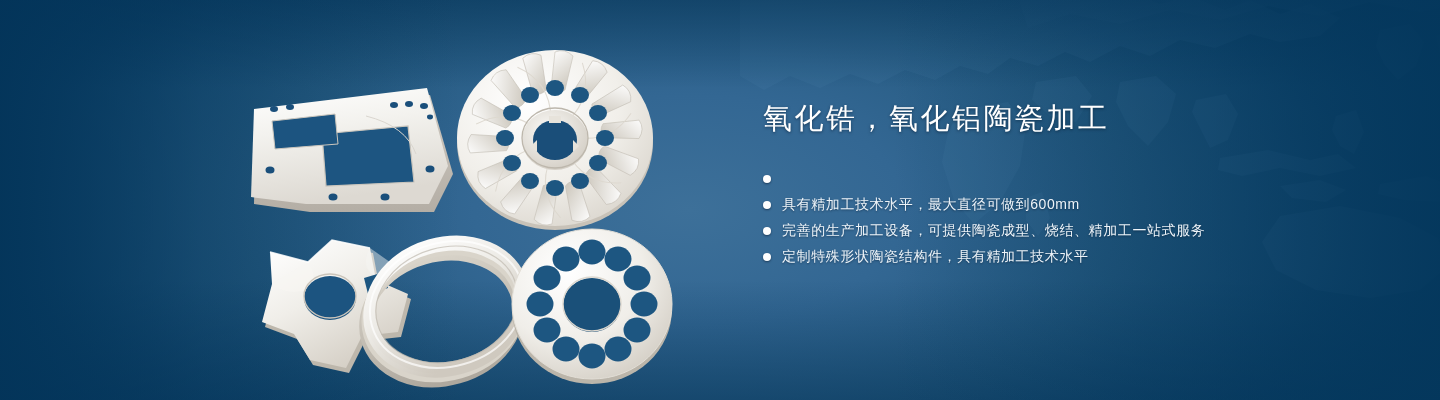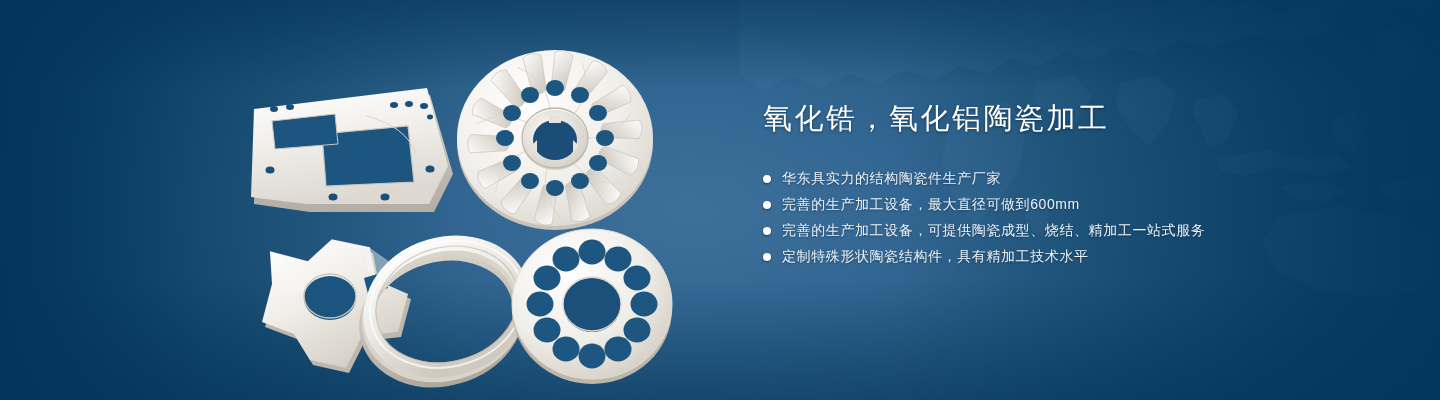--- a/index.html
+++ b/index.html
@@ -361,25 +361,24 @@
     </div>
 
   </div>
 
   <div class="text-col">
     <div class="headline">氧化锆，氧化铝陶瓷加工</div>
 
     <ul class="bullets">
       <li class="bullet-row">
         <span class="bullet-dot"></span>
-        <span class="bullet-text">华东具实力的结构陶瓷件生产厂家</span>
       </li>
       <li class="bullet-row">
         <span class="bullet-dot"></span>
-        <span class="bullet-text">完善的生产加工设备，最大直径可做到600mm</span>
+        <span class="bullet-text">具有精加工技术水平，最大直径可做到600mm</span>
       </li>
       <li class="bullet-row">
         <span class="bullet-dot"></span>
         <span class="bullet-text">完善的生产加工设备，可提供陶瓷成型、烧结、精加工一站式服务</span>
       </li>
       <li class="bullet-row">
         <span class="bullet-dot"></span>
         <span class="bullet-text">定制特殊形状陶瓷结构件，具有精加工技术水平</span>
       </li>
     </ul>

